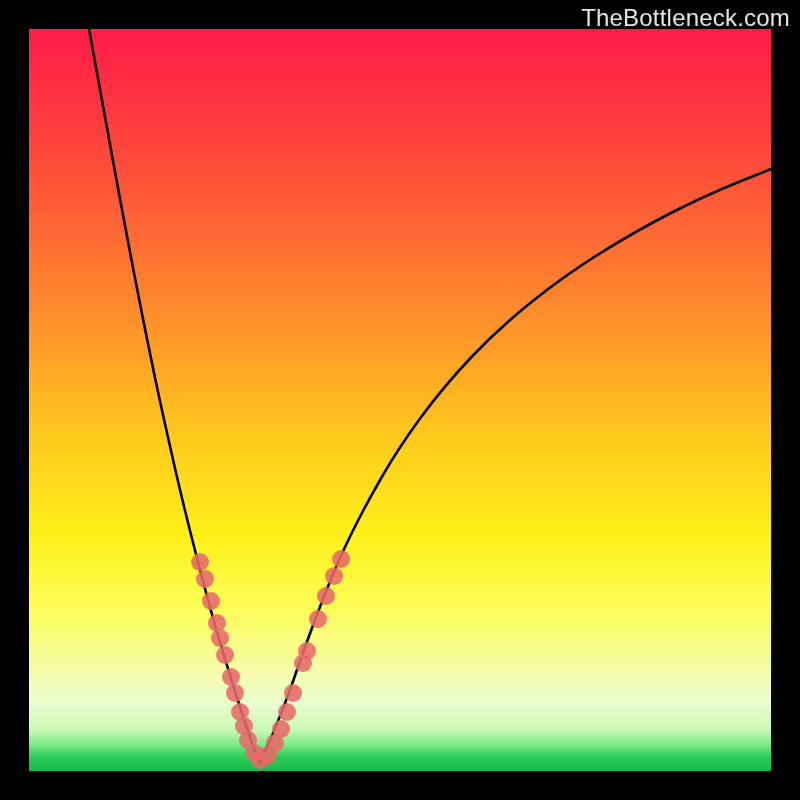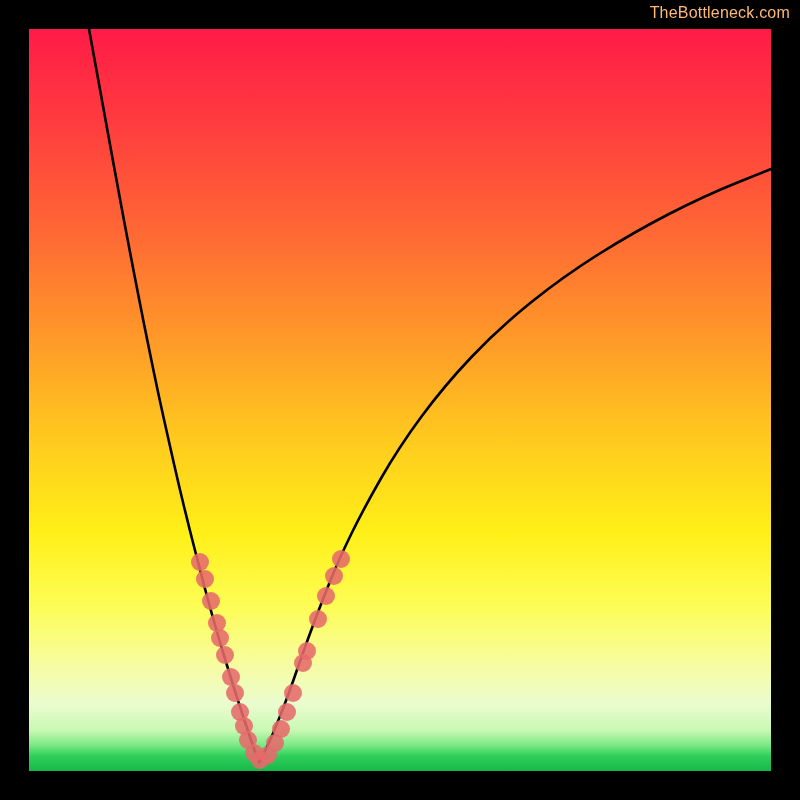--- a/index.html
+++ b/index.html
@@ -45,22 +45,22 @@
       #c9f9b3 94.5%,
       #7be985 96.5%,
       #2ecf5a 98%,
       #17b84a 100%
     );
   }
   .watermark {
     position: absolute;
     top: 4px;
     right: 10px;
-    color: #fdba74;
-    font-size: 16px;
+    color: #e5e5e5;
+    font-size: 24px;
     font-weight: 500;
     letter-spacing: 0.2px;
     user-select: none;
   }
   svg.curve {
     position: absolute;
     top: 0; left: 0;
     width: 742px;
     height: 742px;
     overflow: visible;

